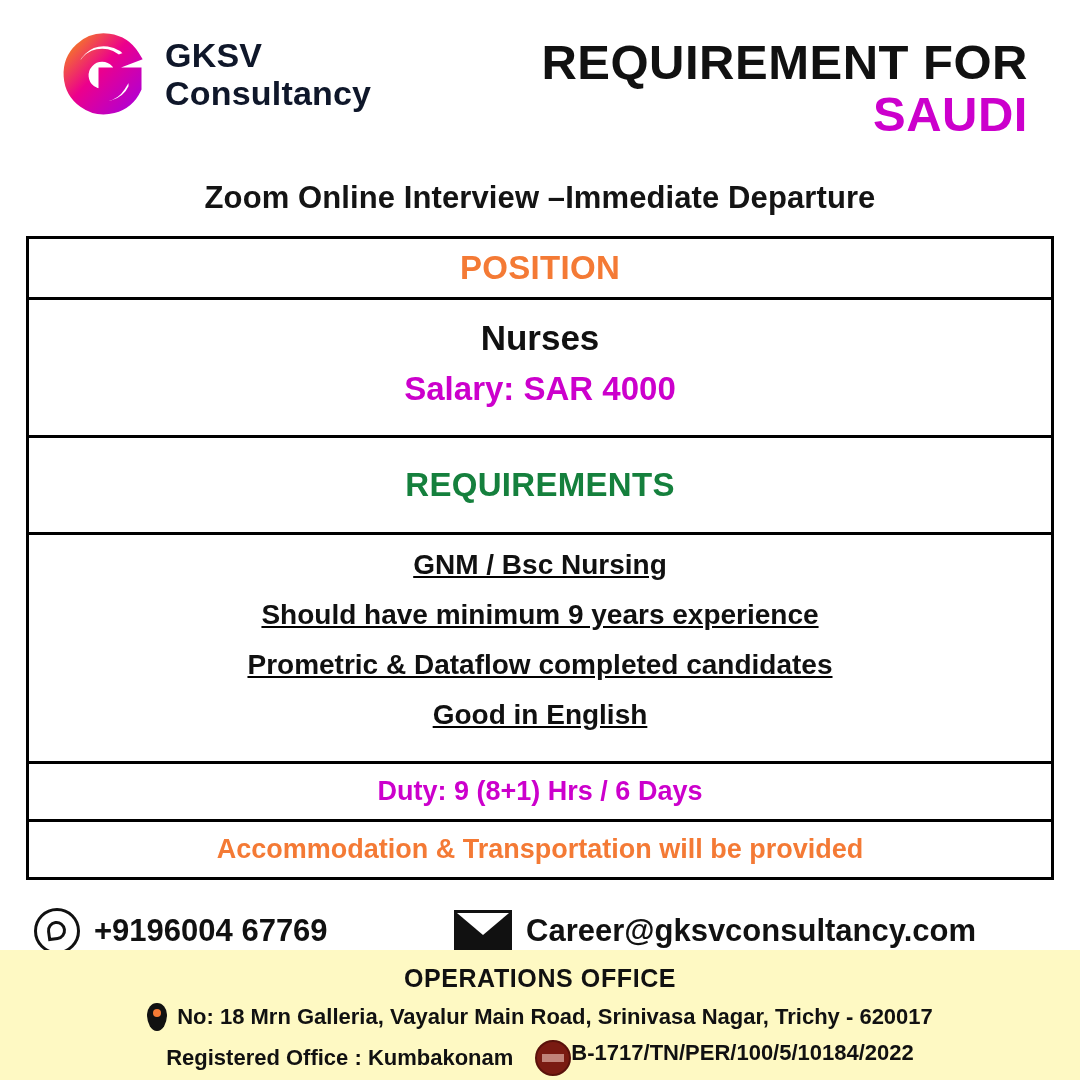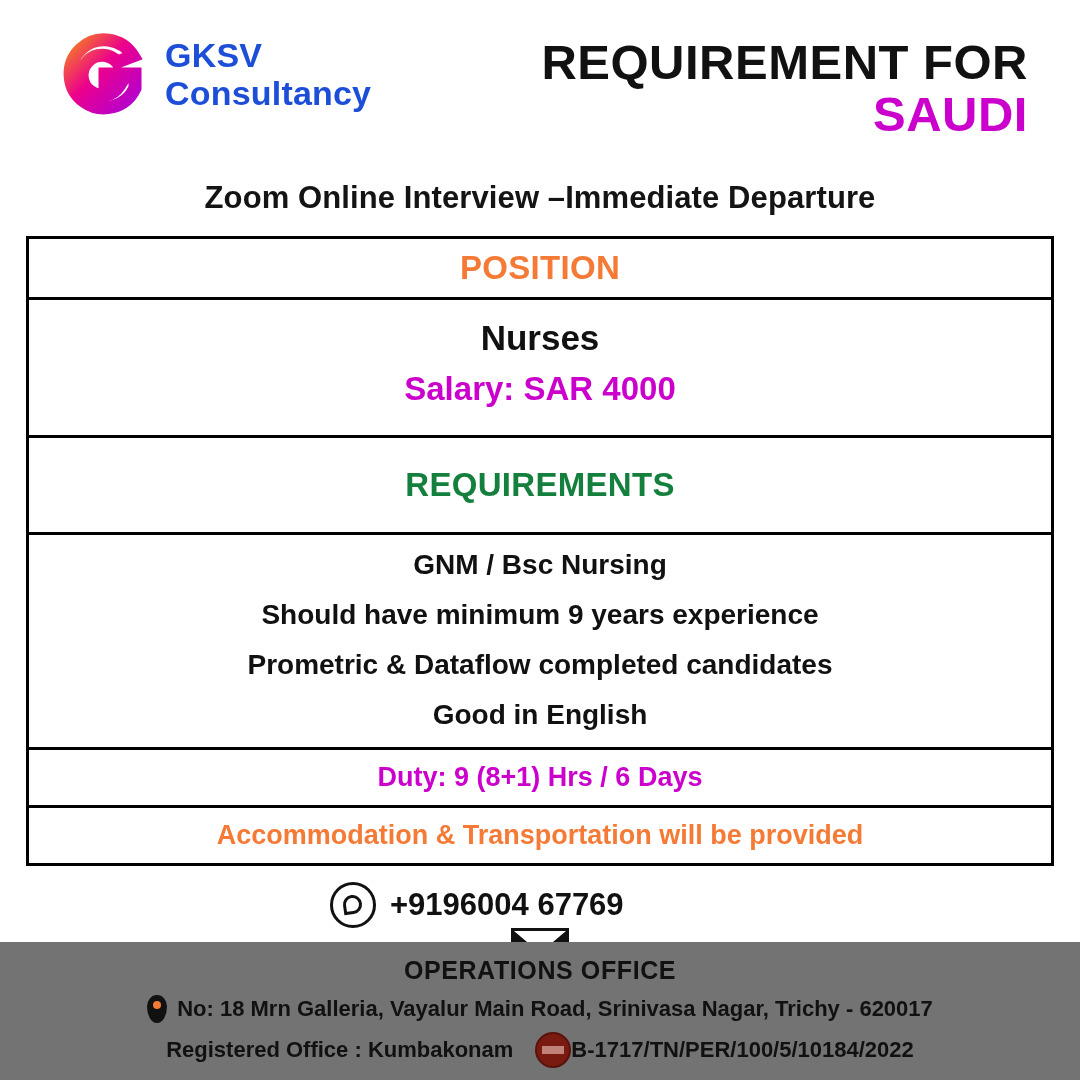--- a/index.html
+++ b/index.html
@@ -32,21 +32,21 @@
   .logo-mark {
     width: 96px;
     height: 96px;
     position: relative;
     flex: none;
   }
   .brand-name {
     font-size: 34px;
     font-weight: bold;
     line-height: 1.12;
-    color: #1d4ed8;
+    color: #0f172a;
     letter-spacing: .2px;
   }
   .headline-wrap {
     flex: 1;
     text-align: right;
     padding-right: 22px;
     padding-top: 12px;
   }
   .headline-1 {
     font-size: 49px;
@@ -110,21 +110,22 @@
     color: #cc00cc;
   }
   .row-req-head {
     font-size: 33px;
     font-weight: bold;
     color: #15803d;
     letter-spacing: .3px;
     padding: 28px 10px;
   }
   .row-req-body {
-    padding: 14px 10px 12px;
+    padding: 14px 10px 26px;
+    text-decoration: underline;
   }
   .req-line {
     font-size: 28px;
     font-weight: bold;
     color: #111111;
     margin: 0 0 18px 0;
   }
   .req-line:last-child { margin-bottom: 4px; }
   .row-duty {
     font-size: 27px;
@@ -139,21 +140,20 @@
     padding: 12px 10px;
   }
 
   
   .contact {
     display: flex;
     align-items: center;
     margin: 14px 0 0 0;
     padding: 0 34px;
     height: 70px;
-    flex-direction: column;
   }
   .contact-item {
     display: flex;
     align-items: center;
     gap: 14px;
   }
   .contact-item.phone { width: 420px; }
   .contact-text {
     font-size: 31px;
     font-weight: bold;
@@ -191,22 +191,22 @@
     width: 0; height: 0;
     border-left: 26px solid transparent;
     border-right: 26px solid transparent;
     border-top: 22px solid #ffffff;
   }
 
   
   .footer {
     position: absolute;
     left: 0; right: 0; bottom: 0;
-    background: #737373;
-    padding: 14px 20px 12px;
+    background: #fef9c3;
+    padding: 14px 20px 4px;
     text-align: center;
     box-sizing: border-box;
   }
   .footer-title {
     font-size: 25px;
     font-weight: bold;
     color: #111111;
     letter-spacing: .6px;
     margin-bottom: 10px;
   }
@@ -255,21 +255,21 @@
     position: relative;
   }
   .seal-icon::after {
     content: "";
     position: absolute;
     left: 5px; top: 12px;
     width: 22px; height: 8px;
     background: #d9a79c;
     opacity: .75;
   }
-  .reg-license { display: flex; align-items: center; }
+  .reg-license { display: flex; align-items: flex-start; }
 </style>
 </head>
 <body>
 
 <div class="header">
   <div class="brand">
     <span class="logo-mark">
       <svg width="96" height="96" viewBox="0 0 96 96" aria-hidden="true">
         <defs>
           <linearGradient id="gGrad" x1="0" y1="0" x2="1" y2="1">
@@ -317,20 +317,21 @@
   <div class="row row-accom">Accommodation &amp; Transportation will be provided</div>
 </div>
 
 <div class="contact">
   <div class="contact-item phone">
     <span class="wa-icon"></span>
     <span class="contact-text">+9196004 67769</span>
   </div>
   <div class="contact-item">
     <span class="mail-icon"></span>
+    <span class="contact-text">Career@gksvconsultancy.com</span>
   </div>
 </div>
 
 <div class="footer">
   <div class="footer-title">OPERATIONS OFFICE</div>
   <div class="footer-addr">
     <span class="pin-icon"></span>
     <span>No: 18 Mrn Galleria, Vayalur Main Road, Srinivasa Nagar, Trichy - 620017</span>
   </div>
   <div class="footer-bottom">

